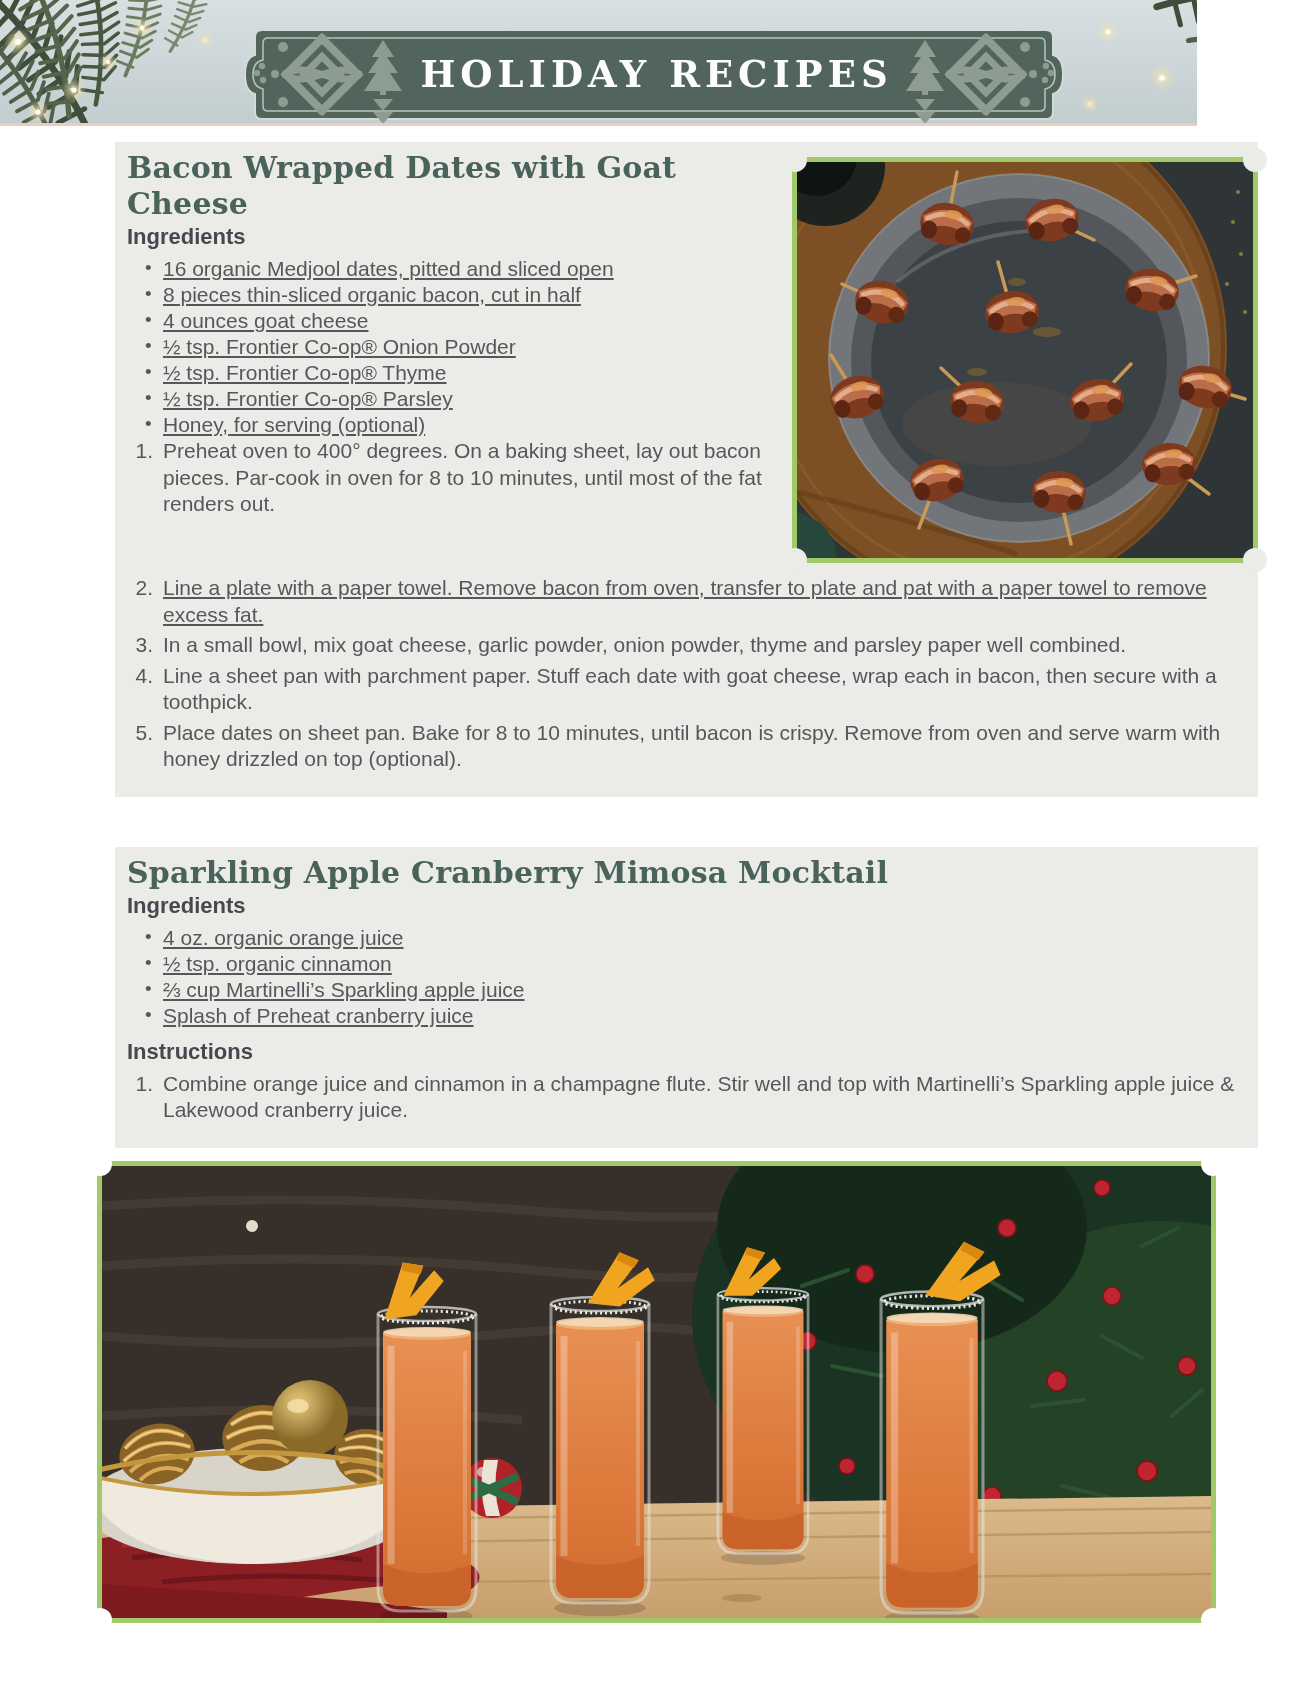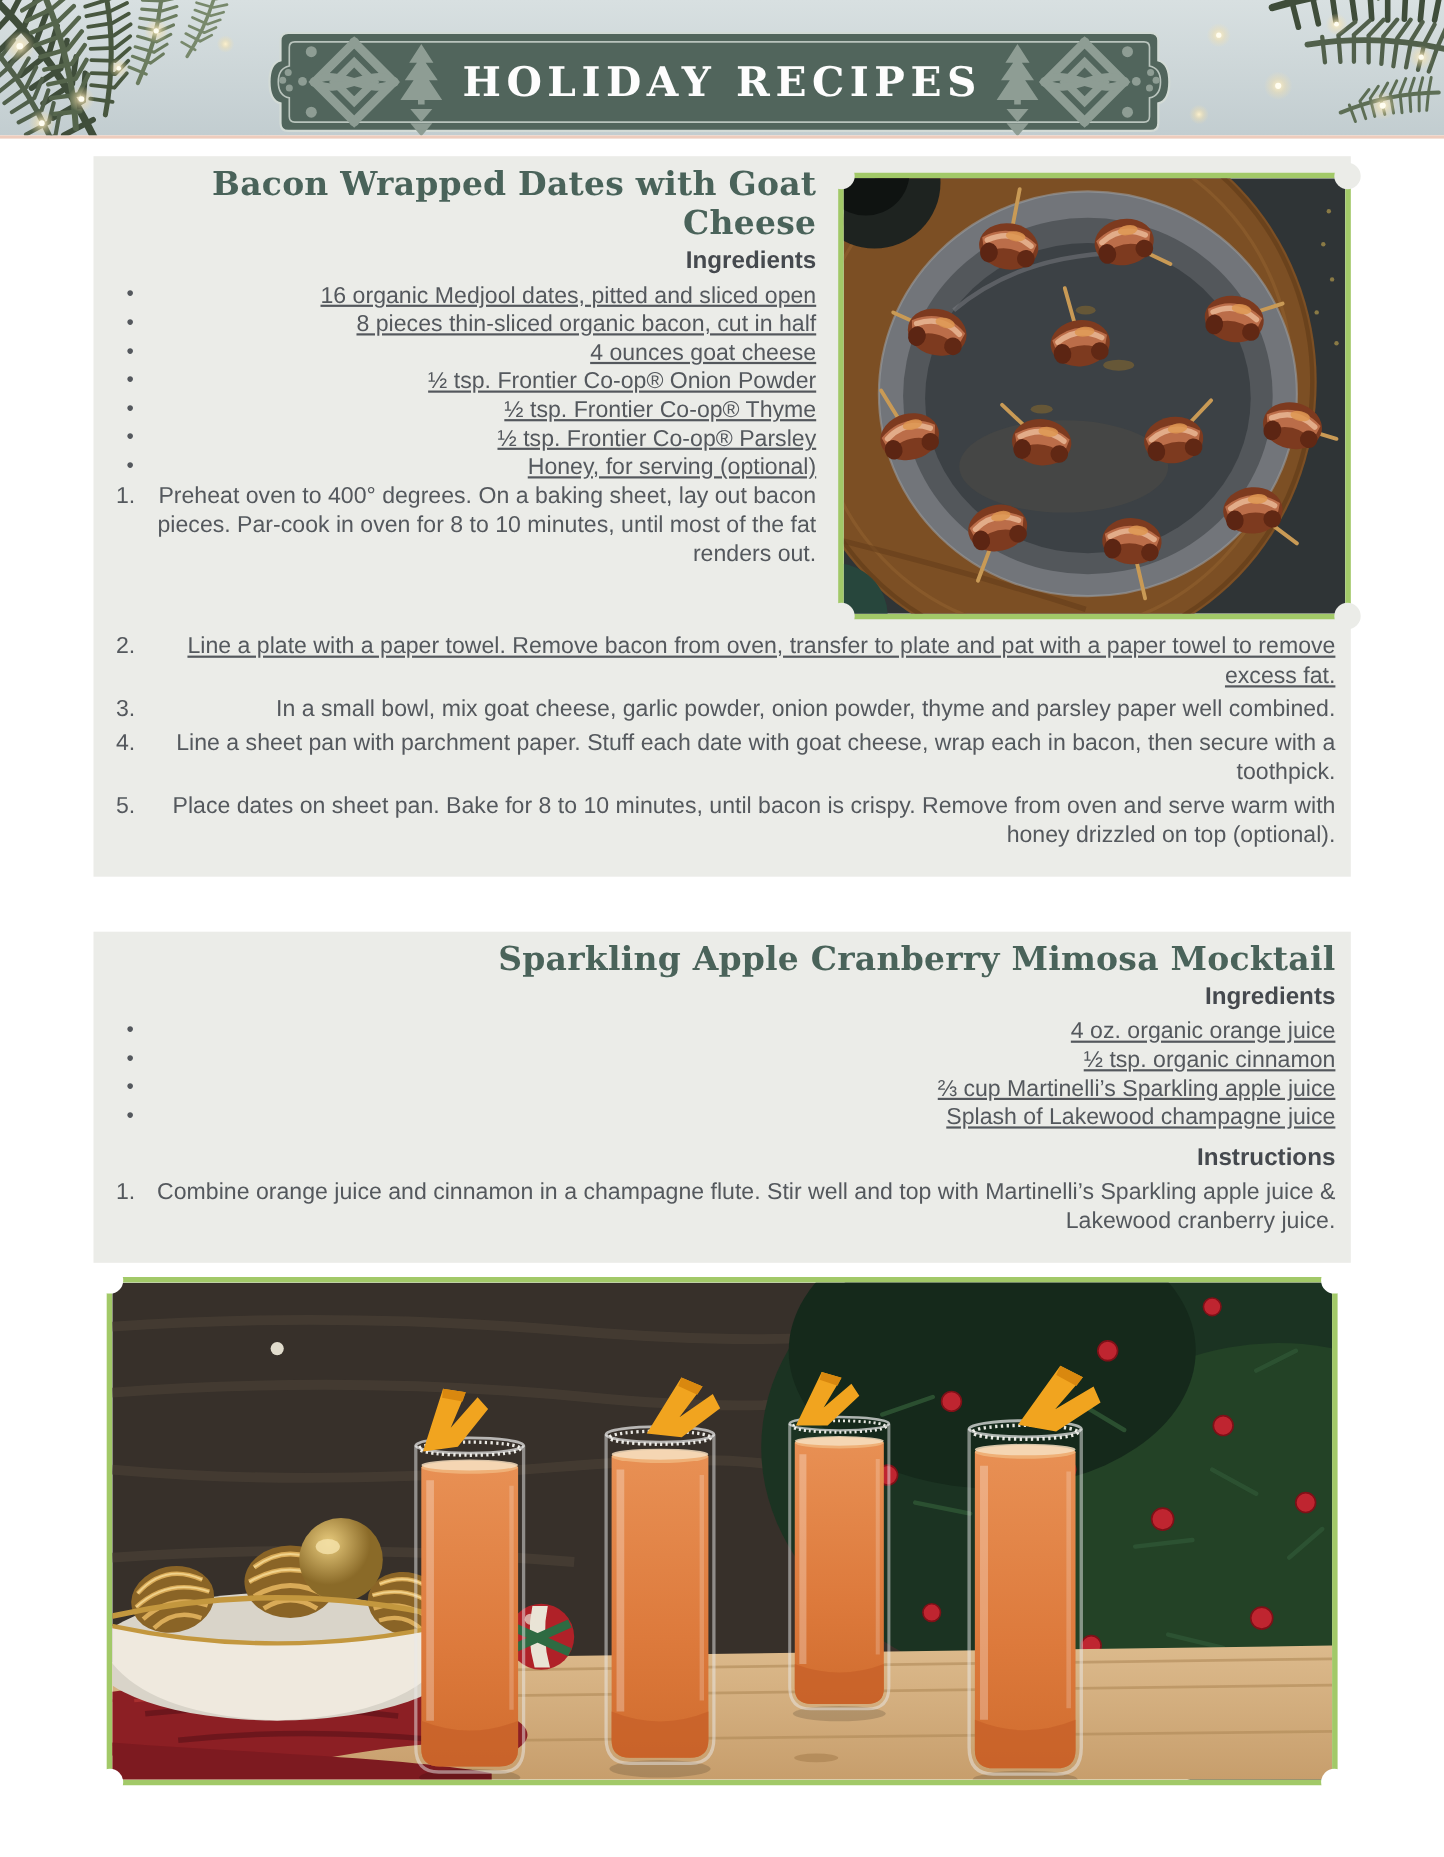--- a/index.html
+++ b/index.html
@@ -1,27 +1,27 @@
 <!DOCTYPE html>
 <html><head>
 <meta charset="utf-8">
 <style>
   html,body{margin:0;padding:0;}
   body{width:1313px;height:1688px;background:#ffffff;font-family:"Liberation Sans",sans-serif;position:relative;overflow:hidden;}
 
   
-  .header{position:relative;width:1313px;height:123px;border-bottom:3px solid #edccbd;overflow:hidden;}
+  .header{position:relative;width:1197px;height:123px;border-bottom:3px solid #edccbd;overflow:hidden;}
   .header svg{position:absolute;top:0;left:0;display:block;}
   .plaque-title{position:absolute;left:0;top:30px;width:1313px;height:89px;line-height:89px;
     text-align:center;font-family:"DejaVu Serif","Liberation Serif",serif;font-weight:bold;
     font-size:37px;letter-spacing:5px;color:#fdfdfd;}
 
   
-  .card{margin-left:85px;width:1143px;background:#ebece8;box-sizing:border-box;
-        padding:6px 14px 20px 12px;color:#54585d;text-align:right;}
+  .card{margin-left:115px;width:1143px;background:#ebece8;box-sizing:border-box;
+        padding:6px 14px 20px 12px;color:#54585d;}
   .card1{margin-top:16px;min-height:628px;}
   .card2{margin-top:50px;min-height:297px;}
   h1.recipe-title{margin:2px 0 2px;font-family:"DejaVu Serif","Liberation Serif",serif;
     font-weight:bold;font-size:30px;line-height:36px;color:#4a635a;letter-spacing:0.2px;}
   h2.sub{margin:2px 0 6px;font-size:22px;line-height:26px;color:#45494e;font-weight:bold;}
   h2.dir{margin-top:26px;}
   .card2 h2.dir{margin-top:10px;}
   ul.ingredients{margin:0 0 0 16px;padding:0;list-style:none;text-decoration:underline;}
   ul.ingredients li{position:relative;padding-left:20px;font-size:21px;line-height:26px;}
   ul.ingredients li::before{content:"•";position:absolute;left:2px;top:-1px;font-size:19px;}
@@ -301,21 +301,21 @@
   </section>
 
   <section class="card card2">
     <h1 class="recipe-title">Sparkling Apple Cranberry Mimosa Mocktail</h1>
     <h2 class="sub">Ingredients</h2>
     <ul class="ingredients">
 
     <li>4 oz. organic orange juice</li>
         <li>½ tsp. organic cinnamon</li>
         <li>⅔ cup Martinelli’s Sparkling apple juice</li>
-        <li>Splash of Lakewood champagne juice</li>
+        <li>Splash of Preheat cranberry juice</li>
       </ul>
     <h2 class="sub dir">Instructions</h2>
     <ol class="directions">
 
     <li>Combine orange juice and cinnamon in a champagne flute. Stir well and top with Martinelli’s Sparkling apple juice &amp; Lakewood cranberry juice.</li>
       </ol>
   </section>
 
   <figure class="photo-frame photo2">
     <svg width="1109" height="452" viewBox="0 0 1109 452">

